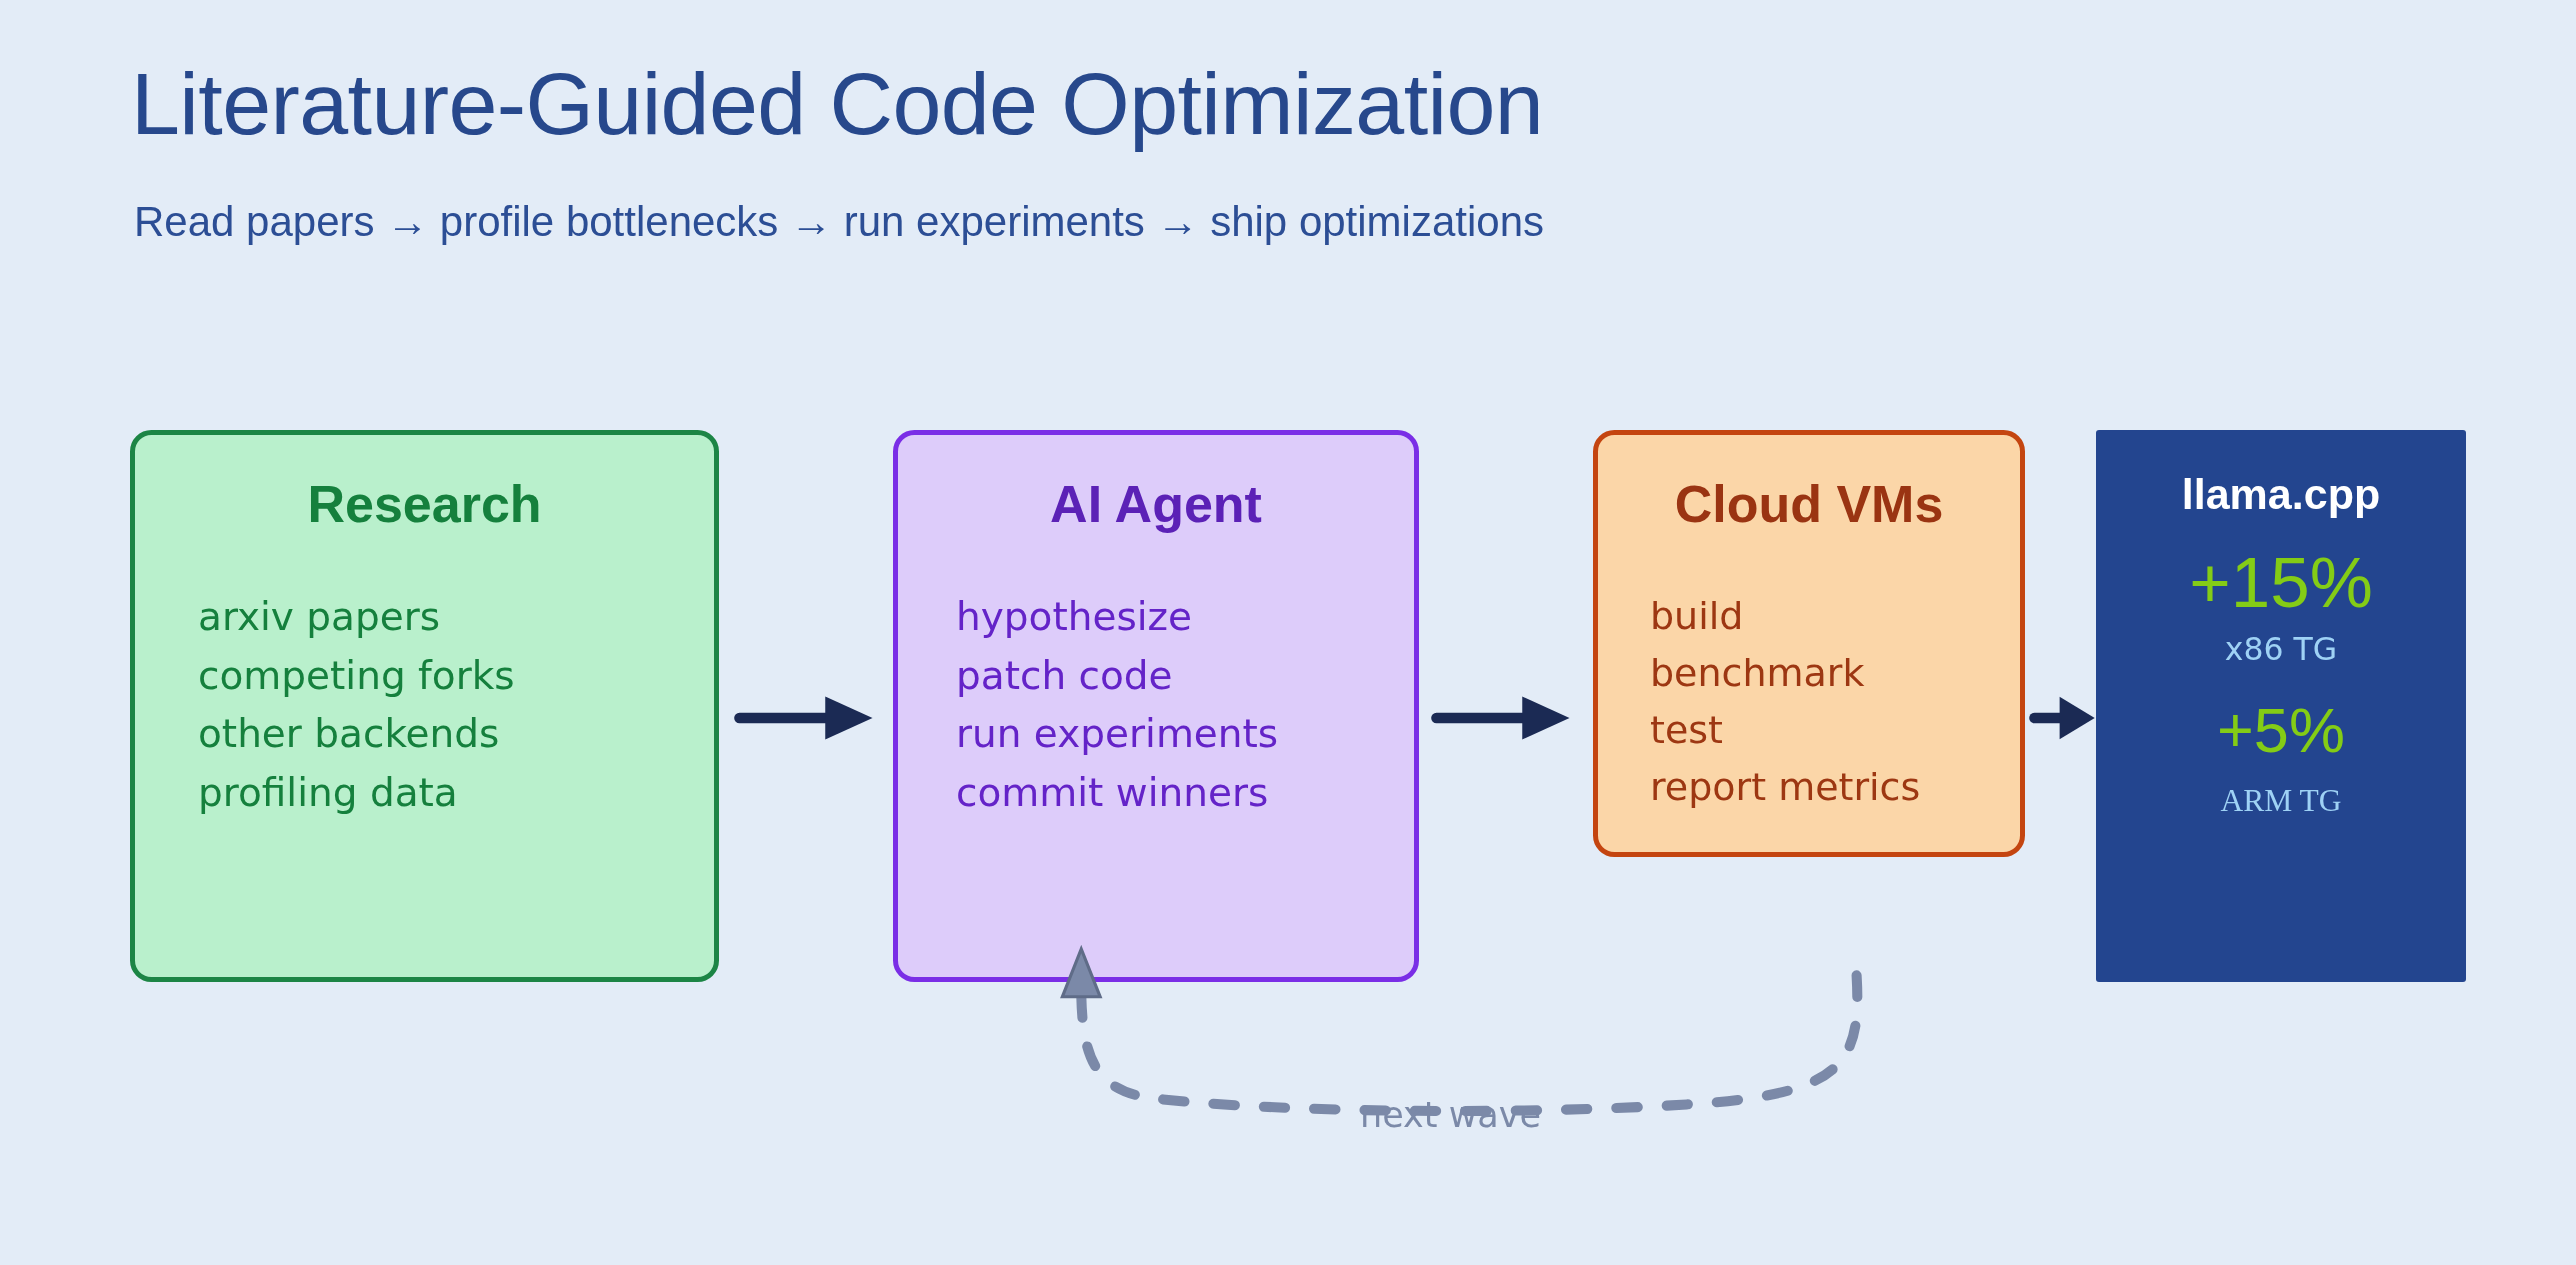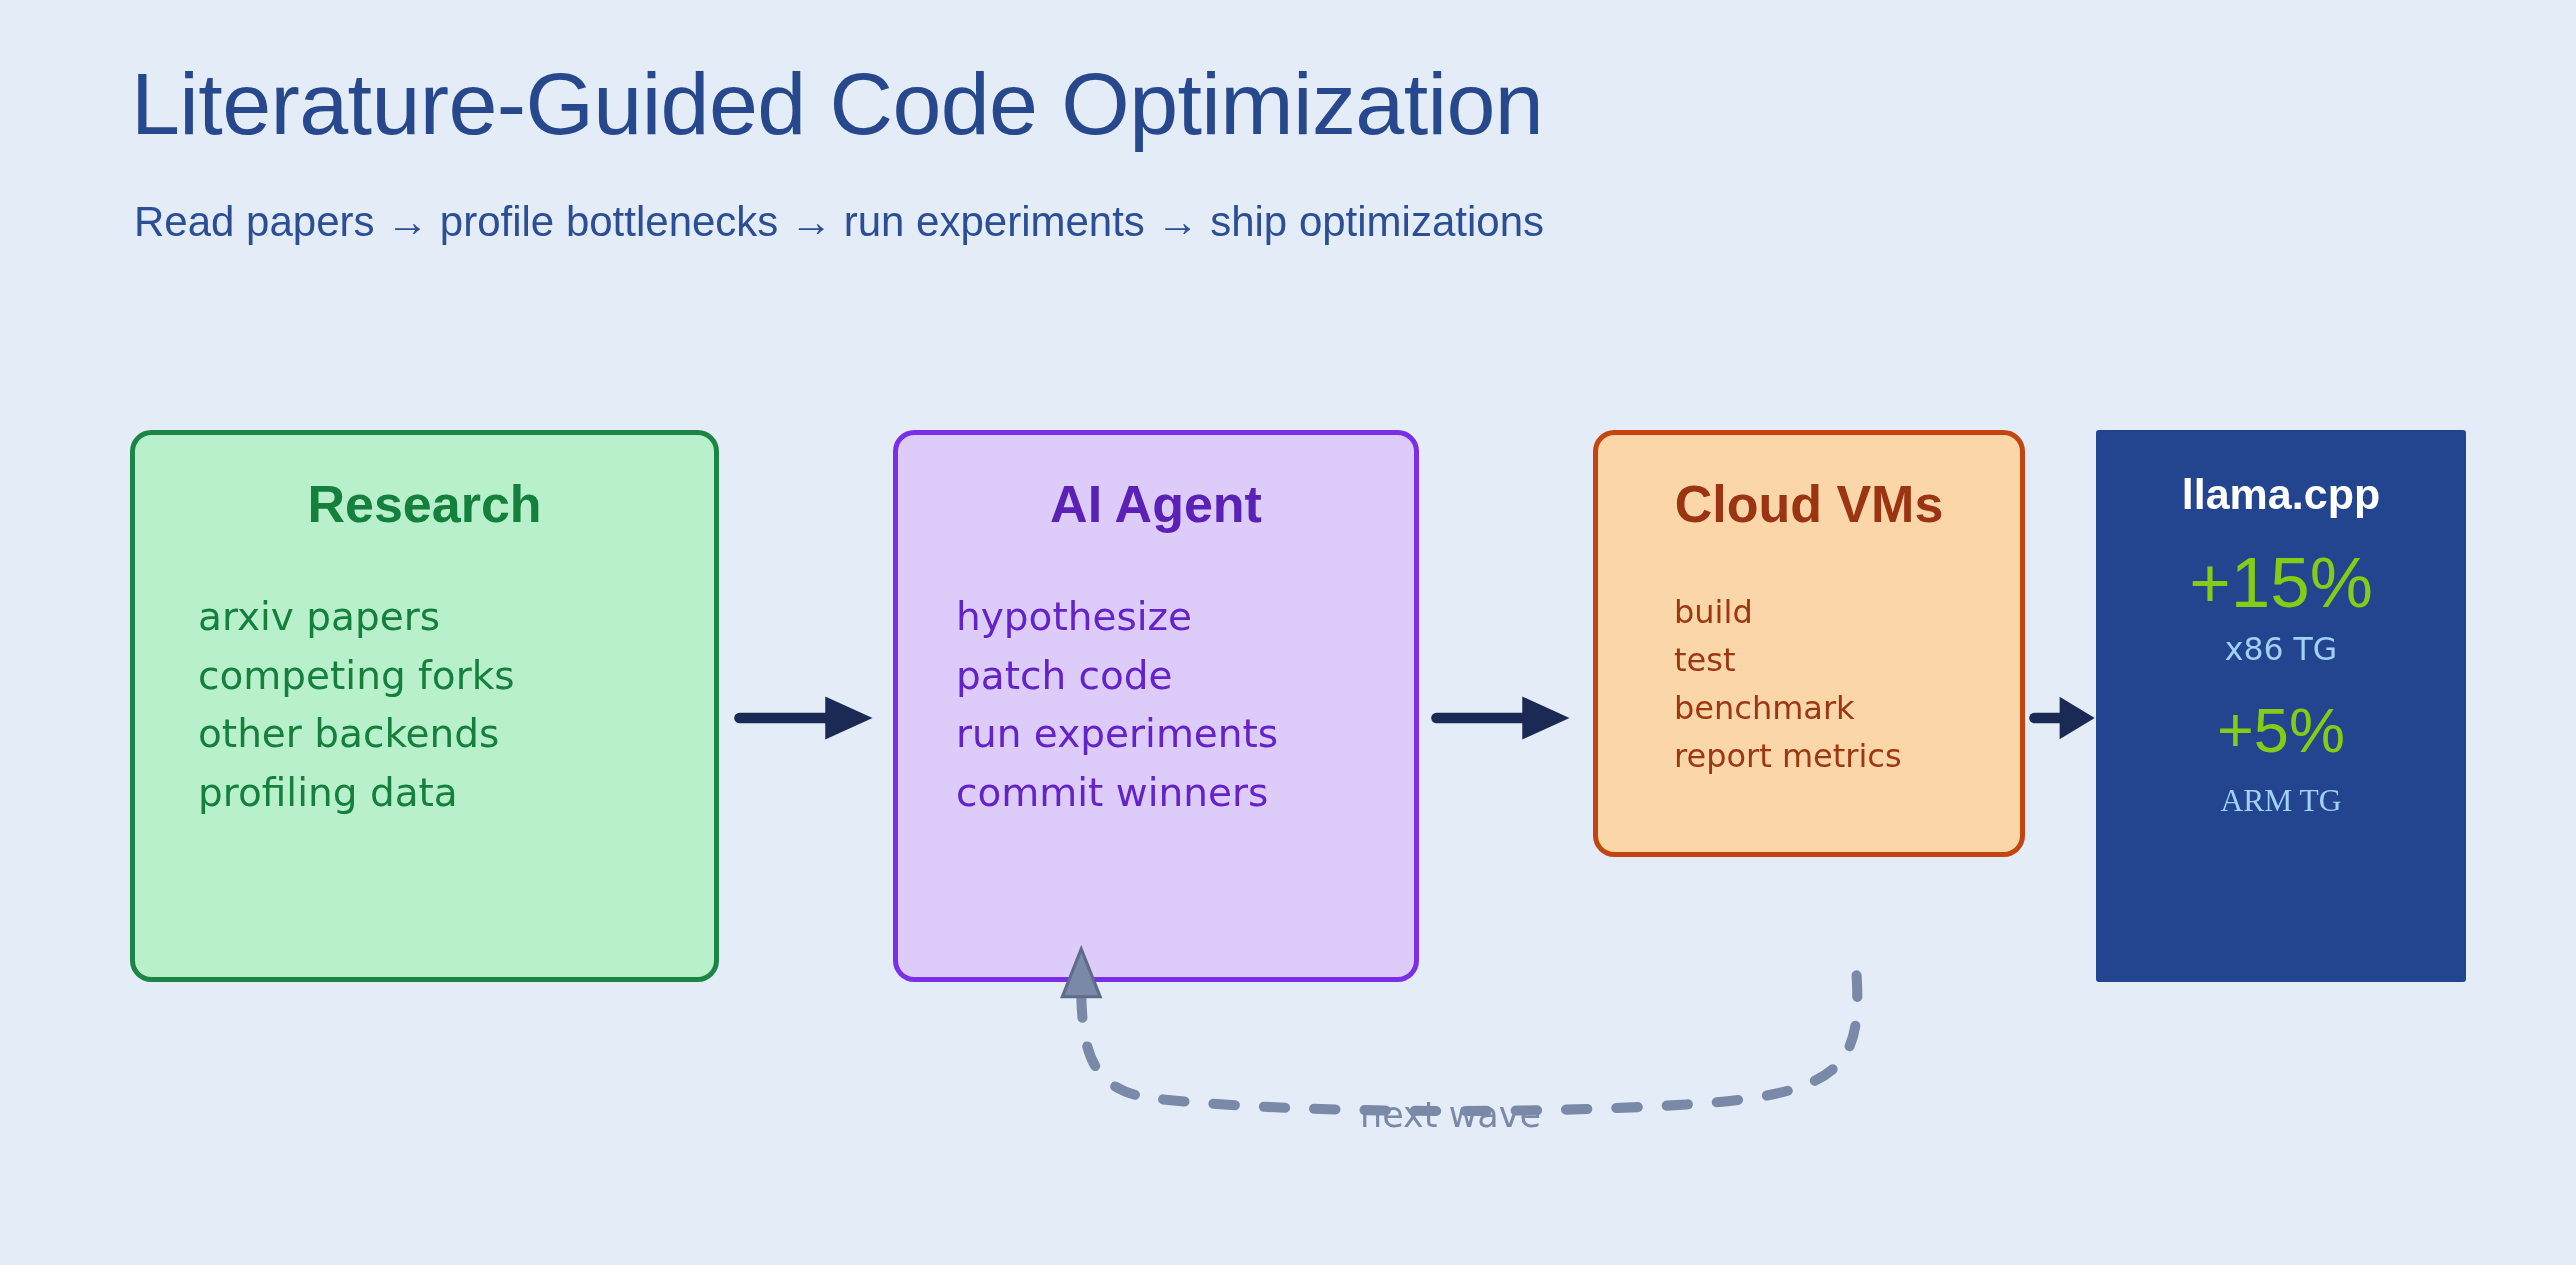--- a/index.html
+++ b/index.html
@@ -98,21 +98,21 @@
   #node-cloud {
     left: 1593px; top: 430px;
     width: 432px;  height: 427px;
     background: #fbd6a8;
     border: 5.7px solid #c44510;
   }
   #node-cloud .node-title {
     top: 39px; font-size: 52px; color: #9a3412;
   }
   #node-cloud .node-list {
-    left: 52px; top: 153px; font-size: 32px; color: #9d3712; line-height: 1.5; margin-left: 24px;
+    left: 52px; top: 153px; font-size: 38px; color: #9d3712; line-height: 1.5;
   }
 
   
   #node-result {
     left: 2096px; top: 430px;
     width: 370px;  height: 552px;
     background: #23458f;
     border: 0;
     border-radius: 3px;
   }
@@ -191,22 +191,22 @@
       <div class="li">patch code</div>
       <div class="li">run experiments</div>
       <div class="li">commit winners</div>
     </div>
   </div>
 
   <div class="node" id="node-cloud">
     <div class="node-title">Cloud VMs</div>
     <div class="node-list">
       <div class="li">build</div>
+      <div class="li">benchmark</div>
       <div class="li">test</div>
-      <div class="li">benchmark</div>
       <div class="li">report metrics</div>
     </div>
   </div>
 
   <div class="node" id="node-result">
     <div class="node-title">llama.cpp</div>
     <div class="result-line result-big" id="res-15">+15%</div>
     <div class="result-line result-small" id="res-x86">x86 TG</div>
     <div class="result-line result-big" id="res-5">+5%</div>
     <div class="result-line result-small" id="res-arm">ARM TG</div>

